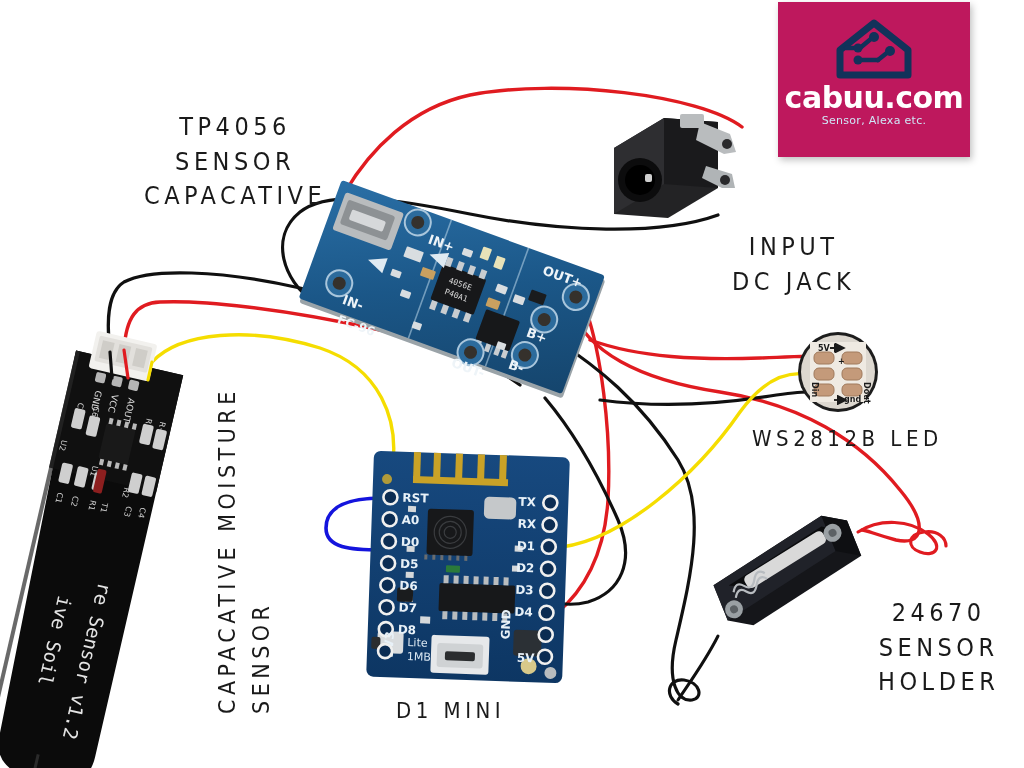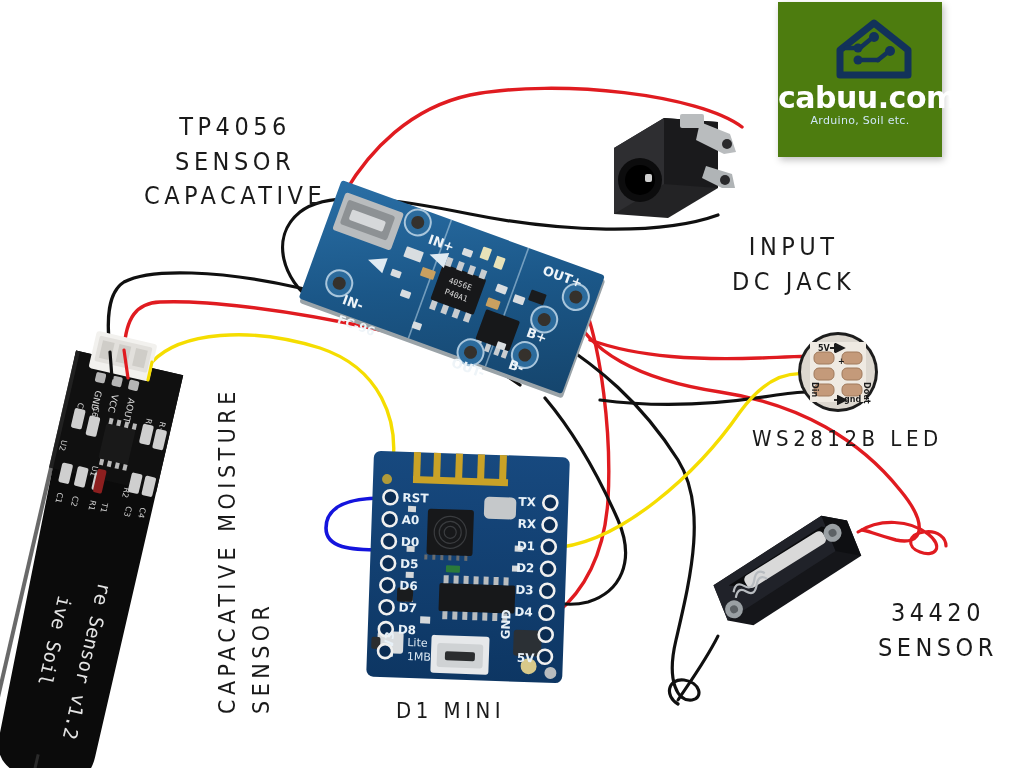--- a/index.html
+++ b/index.html
@@ -39,22 +39,22 @@
     transform-origin: left top;
     font-stretch: condensed;
   }
   .hand .ln { display: block; }
   .hand.center .ln { text-align: center; margin-left: 44px; }
 
   
   #logo {
     position: absolute;
     left: 778px; top: 2px;
-    width: 164px; height: 155px;
-    background: #4d7c0f;
+    width: 192px; height: 155px;
+    background: #be185d;
     z-index: 40;
     box-shadow: 2px 3px 7px rgba(0,0,0,.25);
   }
   #logo .mark { position: absolute; left: 56px; top: 16px; width: 80px; height: 62px; }
   #logo .brand {
     position: absolute; left: 0; right: 0; top: 78px;
     text-align: center;
     color: #ffffff;
     font-size: 30px;
     font-weight: bold;
@@ -527,22 +527,23 @@
   <div class="hand center" id="lbl-dcjack" style="left:688px; top:230px; font-size:25px;">
     <span class="ln">INPUT</span>
     <span class="ln">DC JACK</span>
   </div>
 
   <div class="hand" id="lbl-ws2812" style="left:752px; top:424px; font-size:22px;">
     <span class="ln">WS2812B LED</span>
   </div>
 
   <div class="hand center" id="lbl-battery" style="left:834px; top:596px; font-size:25px;">
-    <span class="ln">34420</span>
+    <span class="ln">24670</span>
     <span class="ln">SENSOR</span>
+    <span class="ln">HOLDER</span>
   </div>
 
   <div class="hand" id="lbl-d1mini" style="left:396px; top:696px; font-size:22px;">
     <span class="ln">D1 MINI</span>
   </div>
 
   <div class="hand" id="lbl-sensor-1" style="left:212px; top:714px; font-size:23px; transform: rotate(-90deg);">
     <span class="ln">CAPACATIVE MOISTURE</span>
   </div>
   <div class="hand" id="lbl-sensor-2" style="left:246px; top:714px; font-size:23px; transform: rotate(-90deg);">
@@ -559,16 +560,16 @@
         <path d="M44,42 L54,34"></path>
       </g>
       <g fill="#12325a">
         <circle cx="40" cy="19" r="5"></circle>
         <circle cx="56" cy="33" r="5"></circle>
         <circle cx="24" cy="30" r="4.5"></circle>
         <circle cx="24" cy="42" r="4.5"></circle>
       </g>
     </svg>
     <div class="brand">cabuu.com</div>
-    <div class="tag">Arduino, Soil etc.</div>
+    <div class="tag">Sensor, Alexa etc.</div>
   </div>
 
 </div>
 
 </body></html>

